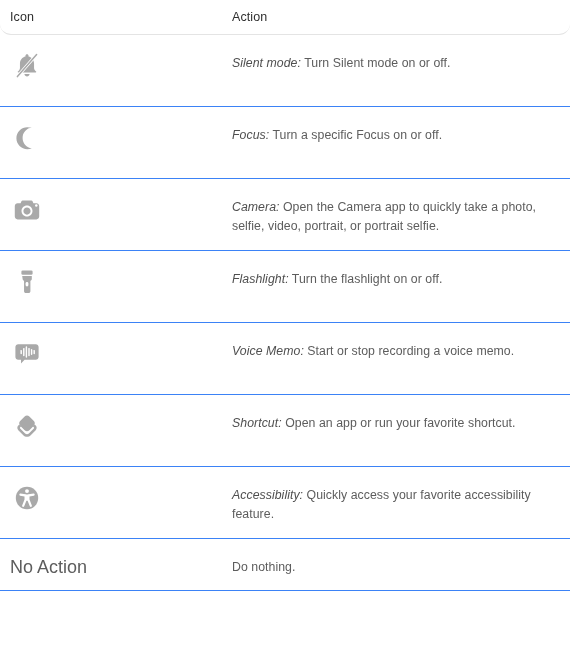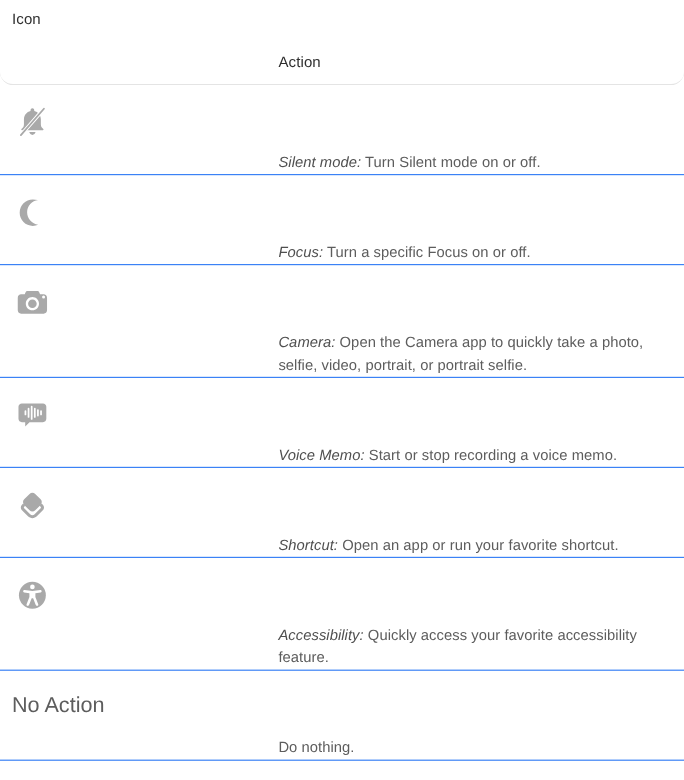--- a/index.html
+++ b/index.html
@@ -35,21 +35,20 @@
     flex: 0 0 232px;
     box-sizing: border-box;
     padding-left: 10px;
     display: flex;
     align-items: center;
   }
   .cell-action {
     flex: 1 1 auto;
     box-sizing: border-box;
     padding-right: 18px;
-    margin-top: 36px;
   }
   .header .cell-icon,
   .header .cell-action {
     display: block;
     padding-top: 0;
   }
   .th {
     font-size: 12.5px;
     color: #2f2f2f;
     line-height: 16px;
@@ -150,20 +149,36 @@
           <path fill="#a9a9a9" fill-rule="evenodd" d="M12.6 7.6c-0.5 0-0.95 0.3-1.15 0.75l-0.85 1.95h-3.0c-1.55 0-2.8 1.25-2.8 2.8v10.5c0 1.55 1.25 2.8 2.8 2.8h18.8c1.55 0 2.8-1.25 2.8-2.8v-10.5c0-1.55-1.25-2.8-2.8-2.8h-3.0l-0.85-1.95c-0.2-0.45-0.65-0.75-1.15-0.75zM17 12.6c3.05 0 5.5 2.45 5.5 5.5s-2.45 5.5-5.5 5.5-5.5-2.45-5.5-5.5 2.45-5.5 5.5-5.5zm0 1.9c-2.0 0-3.6 1.6-3.6 3.6s1.6 3.6 3.6 3.6 3.6-1.6 3.6-3.6-1.6-3.6-3.6-3.6z"></path>
           <circle cx="26.3" cy="12.6" r="1.25" fill="#ffffff"></circle>
         </svg>
       </span>
     </div>
     <div class="cell-action">
       <div class="desc"><span class="label">Camera:</span><span> Open the Camera app to quickly take a photo, selfie, video, portrait, or portrait selfie.</span></div>
     </div>
   </div>
 
+  <div class="row body">
+    <div class="cell-icon">
+      <span class="icon">
+        <svg viewBox="0 0 34 34" width="34" height="34" aria-hidden="true">
+          <g fill="#a9a9a9">
+            <rect x="11.4" y="5.4" width="11.2" height="4.3" rx="1.3"></rect>
+            <path d="M12.2 10.9h9.6v3.0c0 0.7-0.35 1.35-0.95 1.72l-0.45 0.28v10.4c0 1.0-0.8 1.8-1.8 1.8h-2.75c-1.0 0-1.8-0.8-1.8-1.8v-10.4l-0.45-0.28c-0.6-0.37-0.95-1.02-0.95-1.72z"></path>
+          </g>
+          <rect x="15.6" y="17.0" width="2.8" height="4.4" rx="1.4" fill="#ffffff"></rect>
+        </svg>
+      </span>
+    </div>
+    <div class="cell-action">
+      <div class="desc"><span class="label">Flashlight:</span><span> Turn the flashlight on or off.</span></div>
+    </div>
+  </div>
 
   <div class="row body">
     <div class="cell-icon">
       <span class="icon">
         <svg viewBox="0 0 34 34" width="34" height="34" aria-hidden="true">
           <path fill="#a9a9a9" d="M8.2 7.2h17.6c1.55 0 2.8 1.25 2.8 2.8v10.0c0 1.55-1.25 2.8-2.8 2.8h-11.2l-3.6 3.6v-3.6h-2.8c-1.55 0-2.8-1.25-2.8-2.8v-10.0c0-1.55 1.25-2.8 2.8-2.8z"></path>
           <g stroke="#ffffff" stroke-width="1.45" stroke-linecap="round">
             <line x1="11.2" y1="13.6" x2="11.2" y2="16.4"></line>
             <line x1="13.8" y1="11.6" x2="13.8" y2="18.4"></line>
             <line x1="16.4" y1="9.9" x2="16.4" y2="20.1"></line>

